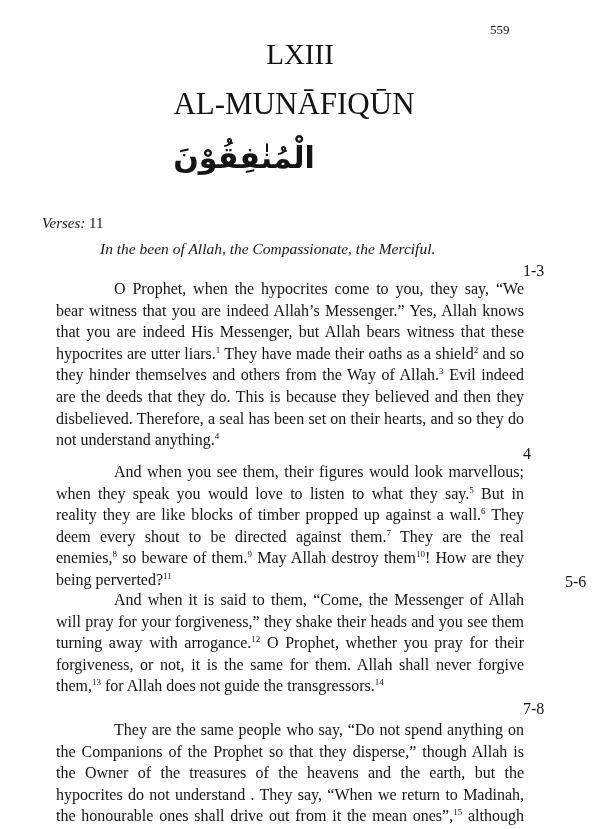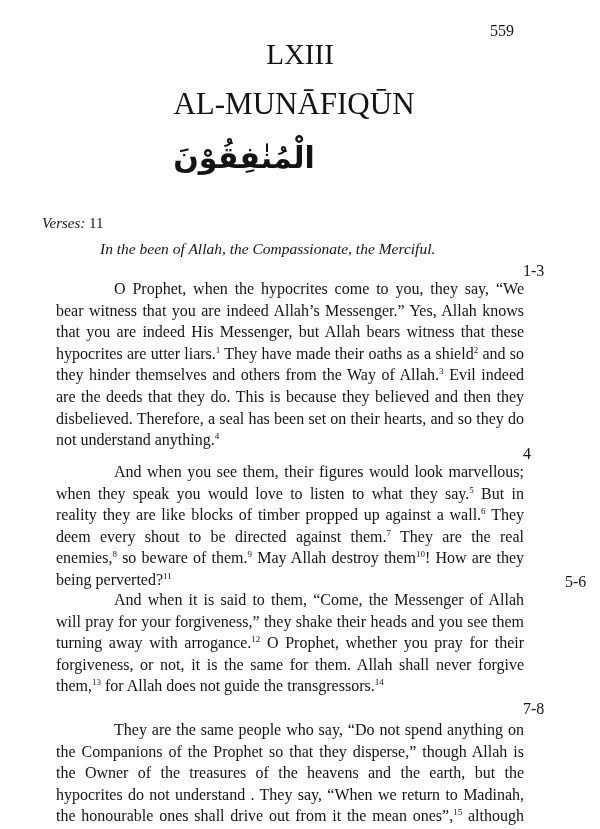--- a/index.html
+++ b/index.html
@@ -3,21 +3,21 @@
   <meta charset="utf-8">
   <style>
     html, body { margin: 0; padding: 0; background: #ffffff; }
     body {
       width: 600px; height: 829px; position: relative; overflow: hidden;
       font-family: "Liberation Serif", "DejaVu Serif", serif;
       color: #141414;
     }
     .page-number {
       position: absolute; top: 22px; left: 490px;
-      font-size: 16px;
+      font-size: 13px;
     }
     .chapter-number {
       position: absolute; top: 38px; left: 0; width: 600px; text-align: center;
       font-size: 29px; letter-spacing: 0px;
     }
     .chapter-title {
       position: absolute; top: 86px; left: 0; width: 588px; text-align: center;
       font-size: 31px;
     }
     .arabic-title {

